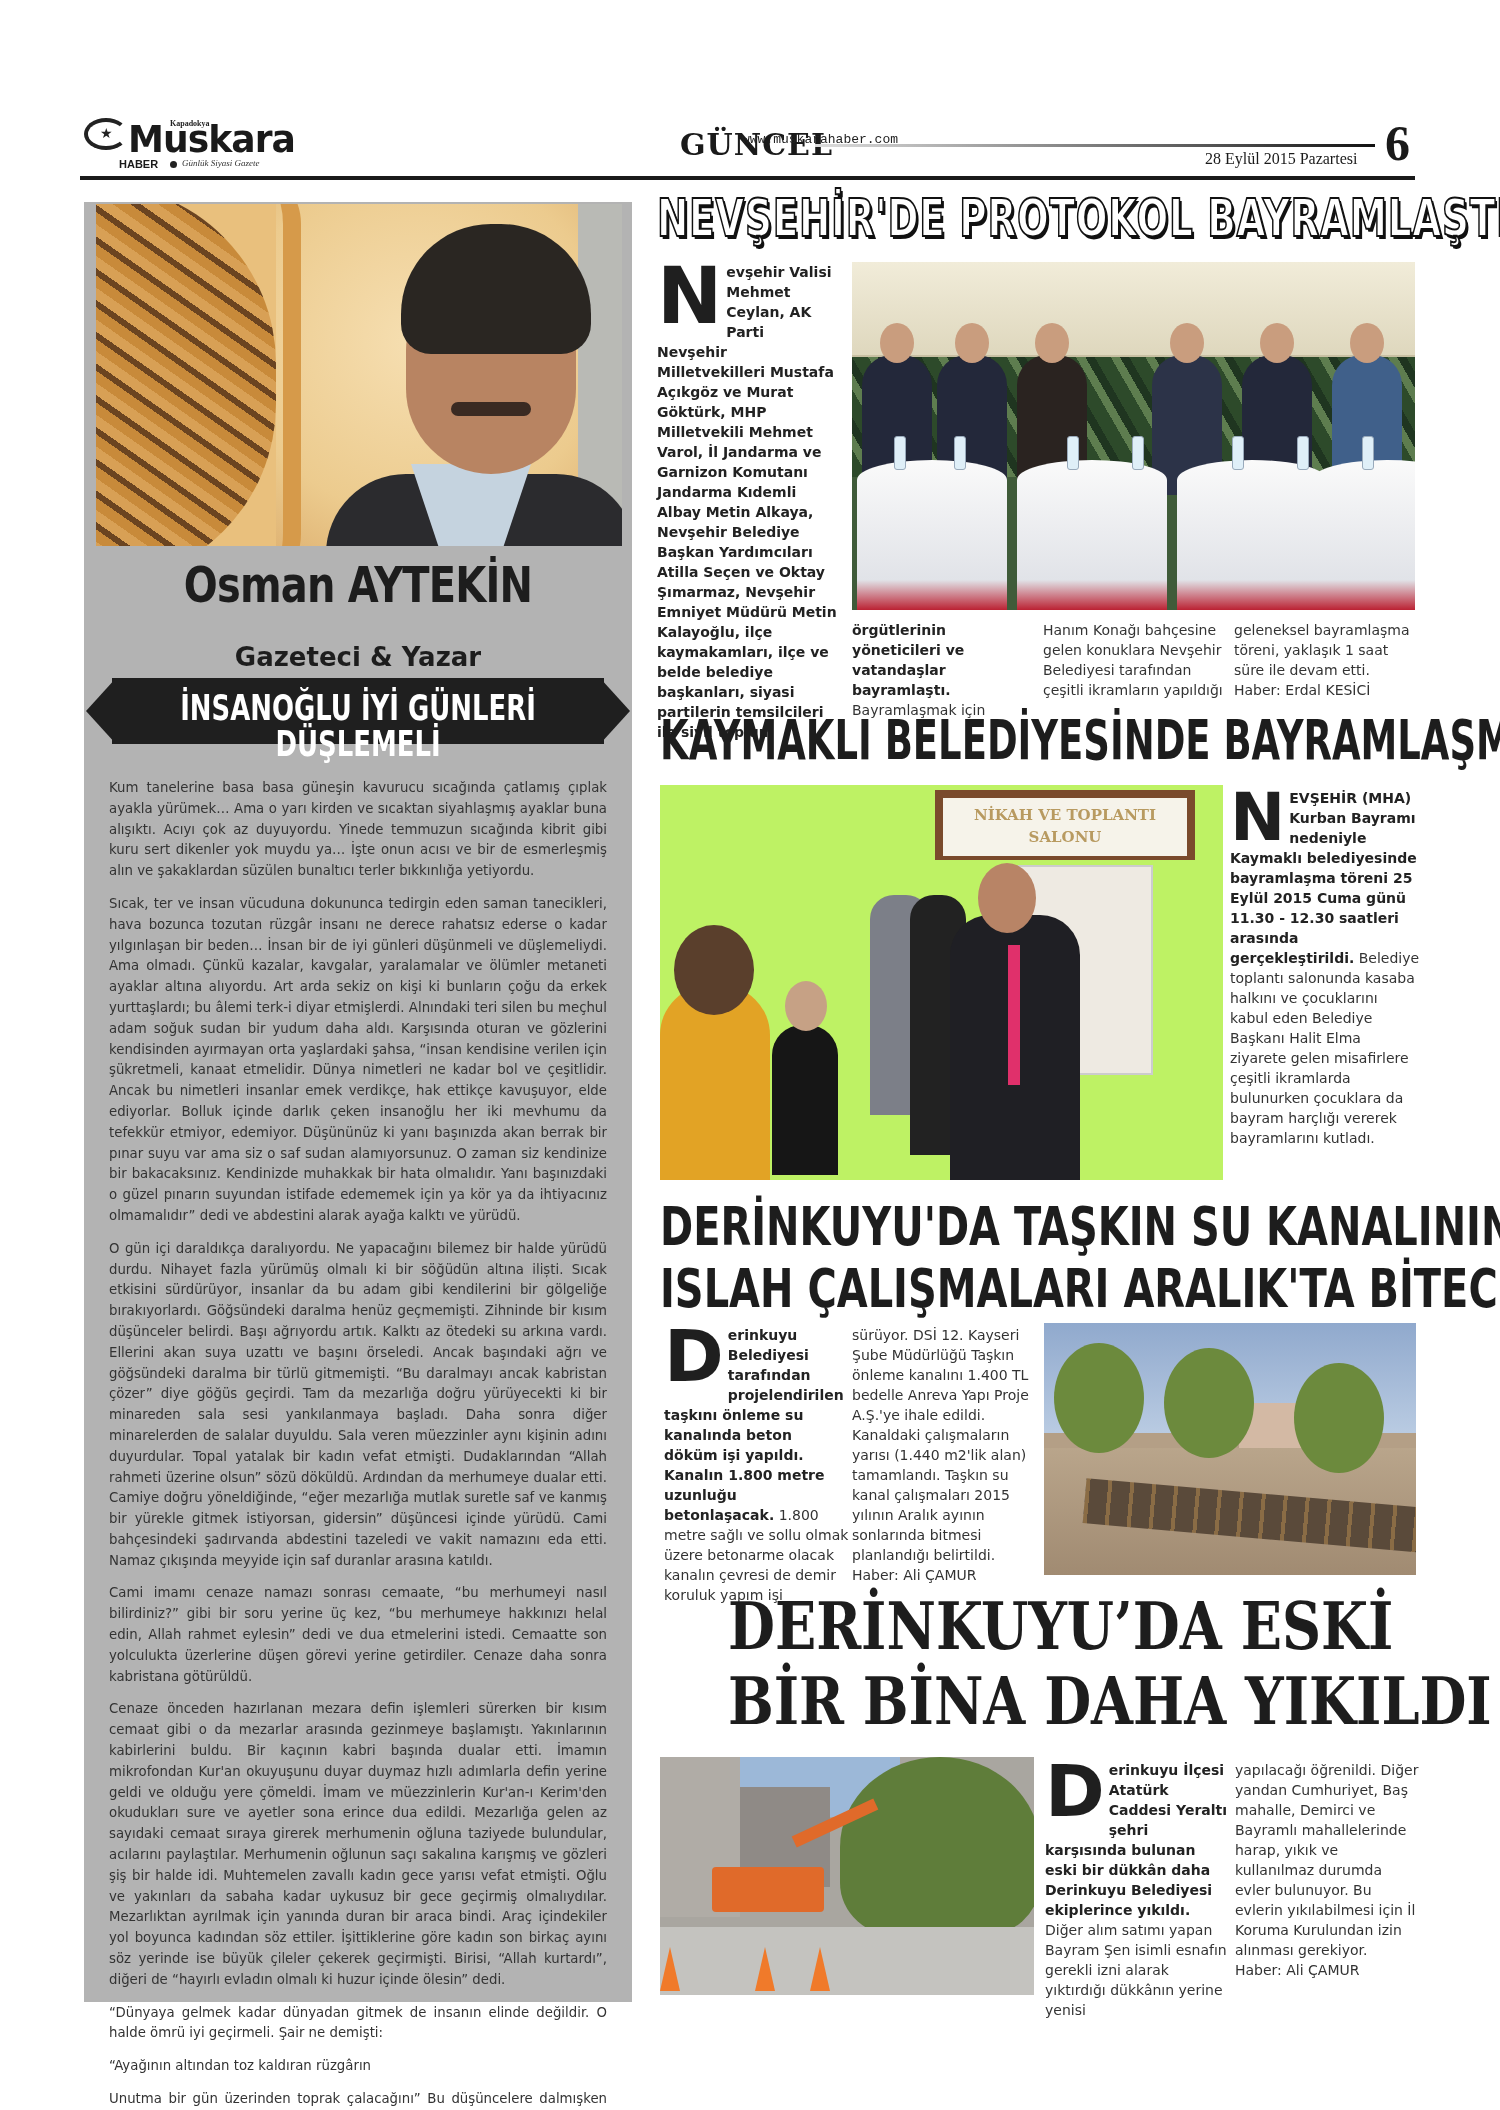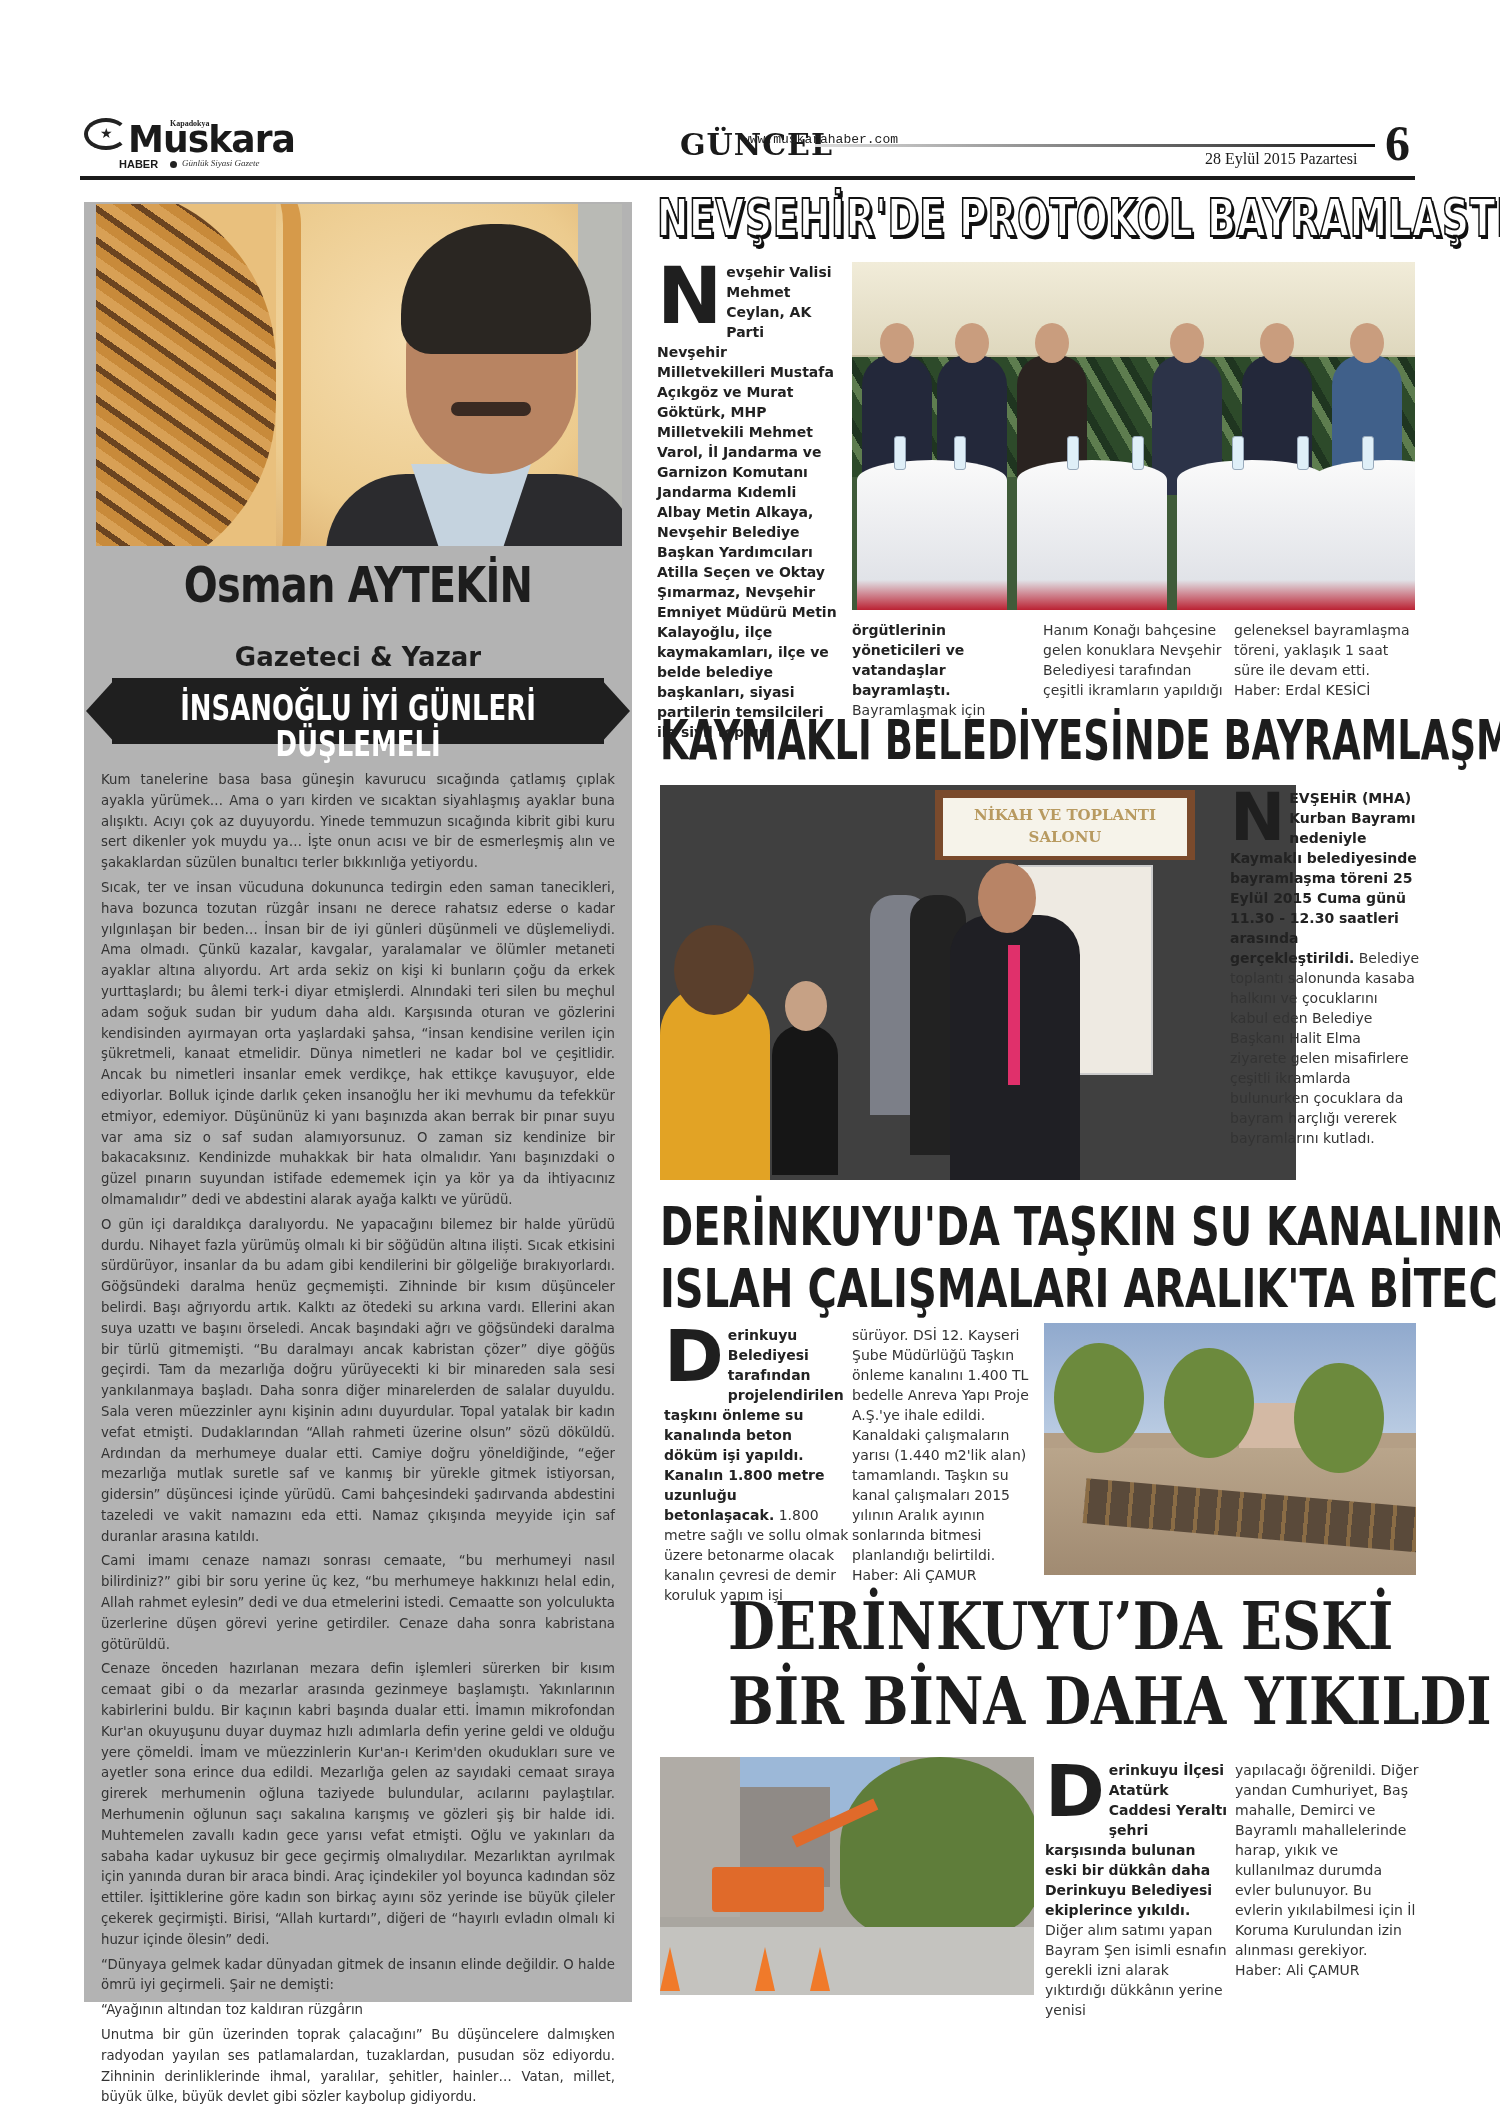--- a/index.html
+++ b/index.html
@@ -38,21 +38,21 @@
 
   .author-name { position: absolute; left: 0; top: 358px; width: 548px; text-align: center; font-family: "DejaVu Sans", sans-serif; font-weight: bold; font-size: 50px; color: #1d1d1d; letter-spacing: -1px; transform: scaleX(0.8); line-height: 1; }
   .author-role { position: absolute; left: 0; top: 440px; width: 548px; text-align: center; font-family: "DejaVu Sans", sans-serif; font-weight: bold; font-size: 26px; color: #1d1d1d; }
   .title-banner { position: absolute; left: 2px; top: 476px; width: 544px; height: 66px; }
   .banner-body { position: absolute; left: 26px; top: 0; right: 26px; bottom: 0; background: #1f1f1f; }
   .banner-cap-l { position: absolute; left: 0; top: 0; width: 30px; height: 66px; background: #1f1f1f; clip-path: polygon(100% 0, 100% 100%, 0 50%); }
   .banner-cap-r { position: absolute; right: 0; top: 0; width: 30px; height: 66px; background: #1f1f1f; clip-path: polygon(0 0, 0 100%, 100% 50%); }
   .banner-text { position: absolute; left: 0; top: 12px; width: 100%; text-align: center; font-family: "DejaVu Sans", sans-serif; font-weight: bold; font-size: 36px; color: #fff; line-height: 1; transform: scaleX(0.72); letter-spacing: 0; }
 
   .column-body { position: absolute; left: 13px; top: 564px; width: 522px; font-family: "DejaVu Sans", sans-serif; font-size: 13.3px; line-height: 20.8px; color: #333; text-align: justify; }
-  .column-body p { margin: 4px; }
+  .column-body p { margin: 12px; }
 
   
   .headline-outline { position: absolute; left: 657px; top: 192px; width: 758px; font-family: "DejaVu Sans", sans-serif; font-weight: bold; font-size: 52px; color: #fff; -webkit-text-stroke: 2px #111; text-shadow: 3px 3px 0 #111; line-height: 1; white-space: nowrap; transform: scaleX(0.72); transform-origin: left; letter-spacing: 1px; }
 
   .story1-lead { position: absolute; left: 657px; top: 262px; width: 180px; font-family: "DejaVu Sans", sans-serif; font-weight: bold; font-size: 14px; line-height: 20px; color: #222; }
   .dropcap { float: left; font-family: "DejaVu Sans", sans-serif; font-weight: bold; color: #1f1f1f; line-height: 0.8; margin-right: 4px; }
   .dropcap.n1 { font-size: 78px; margin-top: 3px; }
   .story1-photo { position: absolute; left: 852px; top: 262px; width: 563px; height: 348px; overflow: hidden; background: #3f5b39; }
   .umbrella { position: absolute; top: 0; left: 0; width: 100%; height: 95px; background: linear-gradient(to bottom, #f1ecd9, #ded7bd); }
   .umbrella::after { content: ""; position: absolute; left: 0; right: 0; bottom: 0; height: 2px; background: #c8c0a3; }
@@ -61,21 +61,21 @@
   .person .head { position: absolute; top: -32px; left: 18px; width: 34px; height: 40px; border-radius: 50%; background: #c99d7e; }
   .table-cloth { position: absolute; bottom: 0; width: 150px; height: 150px; border-radius: 75px 75px 0 0 / 20px 20px 0 0; background: linear-gradient(to bottom, #fafafa, #e1e3e8 80%, #b23 100%); }
   .bottle { position: absolute; bottom: 140px; width: 12px; height: 34px; background: #dfeff8; border-radius: 3px; border: 1px solid #9ab; }
 
   .story1-cols { position: absolute; left: 852px; top: 620px; width: 563px; display: flex; gap: 10px; font-family: "DejaVu Sans", sans-serif; font-size: 14px; line-height: 20px; color: #333; }
   .story1-cols > div { width: 181px; }
   .story1-cols b { color: #222; }
 
   .headline-condensed { position: absolute; left: 660px; top: 712px; width: 755px; font-family: "DejaVu Sans", sans-serif; font-weight: bold; font-size: 56px; color: #1d1d1d; line-height: 1; white-space: nowrap; transform: scaleX(0.66); transform-origin: left; letter-spacing: 0px; }
 
-  .story2-photo { position: absolute; left: 660px; top: 785px; width: 636px; height: 395px; overflow: hidden; background: #404040; }
+  .story2-photo { position: absolute; left: 660px; top: 785px; width: 563px; height: 395px; overflow: hidden; background: #bef264; }
   .s2-sign { position: absolute; left: 275px; top: 5px; width: 260px; height: 70px; background: #f6f3ea; border: 8px solid #7a4a2c; border-bottom-width: 4px; text-align: center; font-family: "DejaVu Serif", serif; font-weight: bold; font-size: 15px; color: #b89a60; padding-top: 6px; line-height: 22px; }
   .s2-door { position: absolute; left: 358px; top: 80px; width: 135px; height: 210px; background: #eeeae2; border: 2px solid #ccc; }
   .s2-man { position: absolute; left: 290px; top: 130px; width: 130px; height: 265px; background: #1f1f24; border-radius: 40px 40px 0 0; }
   .s2-man .tie { position: absolute; left: 58px; top: 30px; width: 12px; height: 140px; background: #e0306b; }
   .s2-man .head { position: absolute; left: 28px; top: -52px; width: 58px; height: 70px; border-radius: 50%; background: #b88466; }
   .s2-boy { position: absolute; left: 0; top: 200px; width: 110px; height: 200px; background: #e2a325; border-radius: 50px 50px 0 0; }
   .s2-boy .head { position: absolute; left: 14px; top: -60px; width: 80px; height: 90px; border-radius: 50%; background: #5a3f2c; }
   .s2-kid { position: absolute; left: 112px; top: 240px; width: 66px; height: 150px; background: #161616; border-radius: 30px 30px 0 0; }
   .s2-kid .head { position: absolute; left: 13px; top: -44px; width: 42px; height: 50px; border-radius: 50%; background: #c6a185; }
   .s2-man2 { position: absolute; left: 210px; top: 110px; width: 60px; height: 220px; background: #7c7f88; border-radius: 24px 24px 0 0; }

